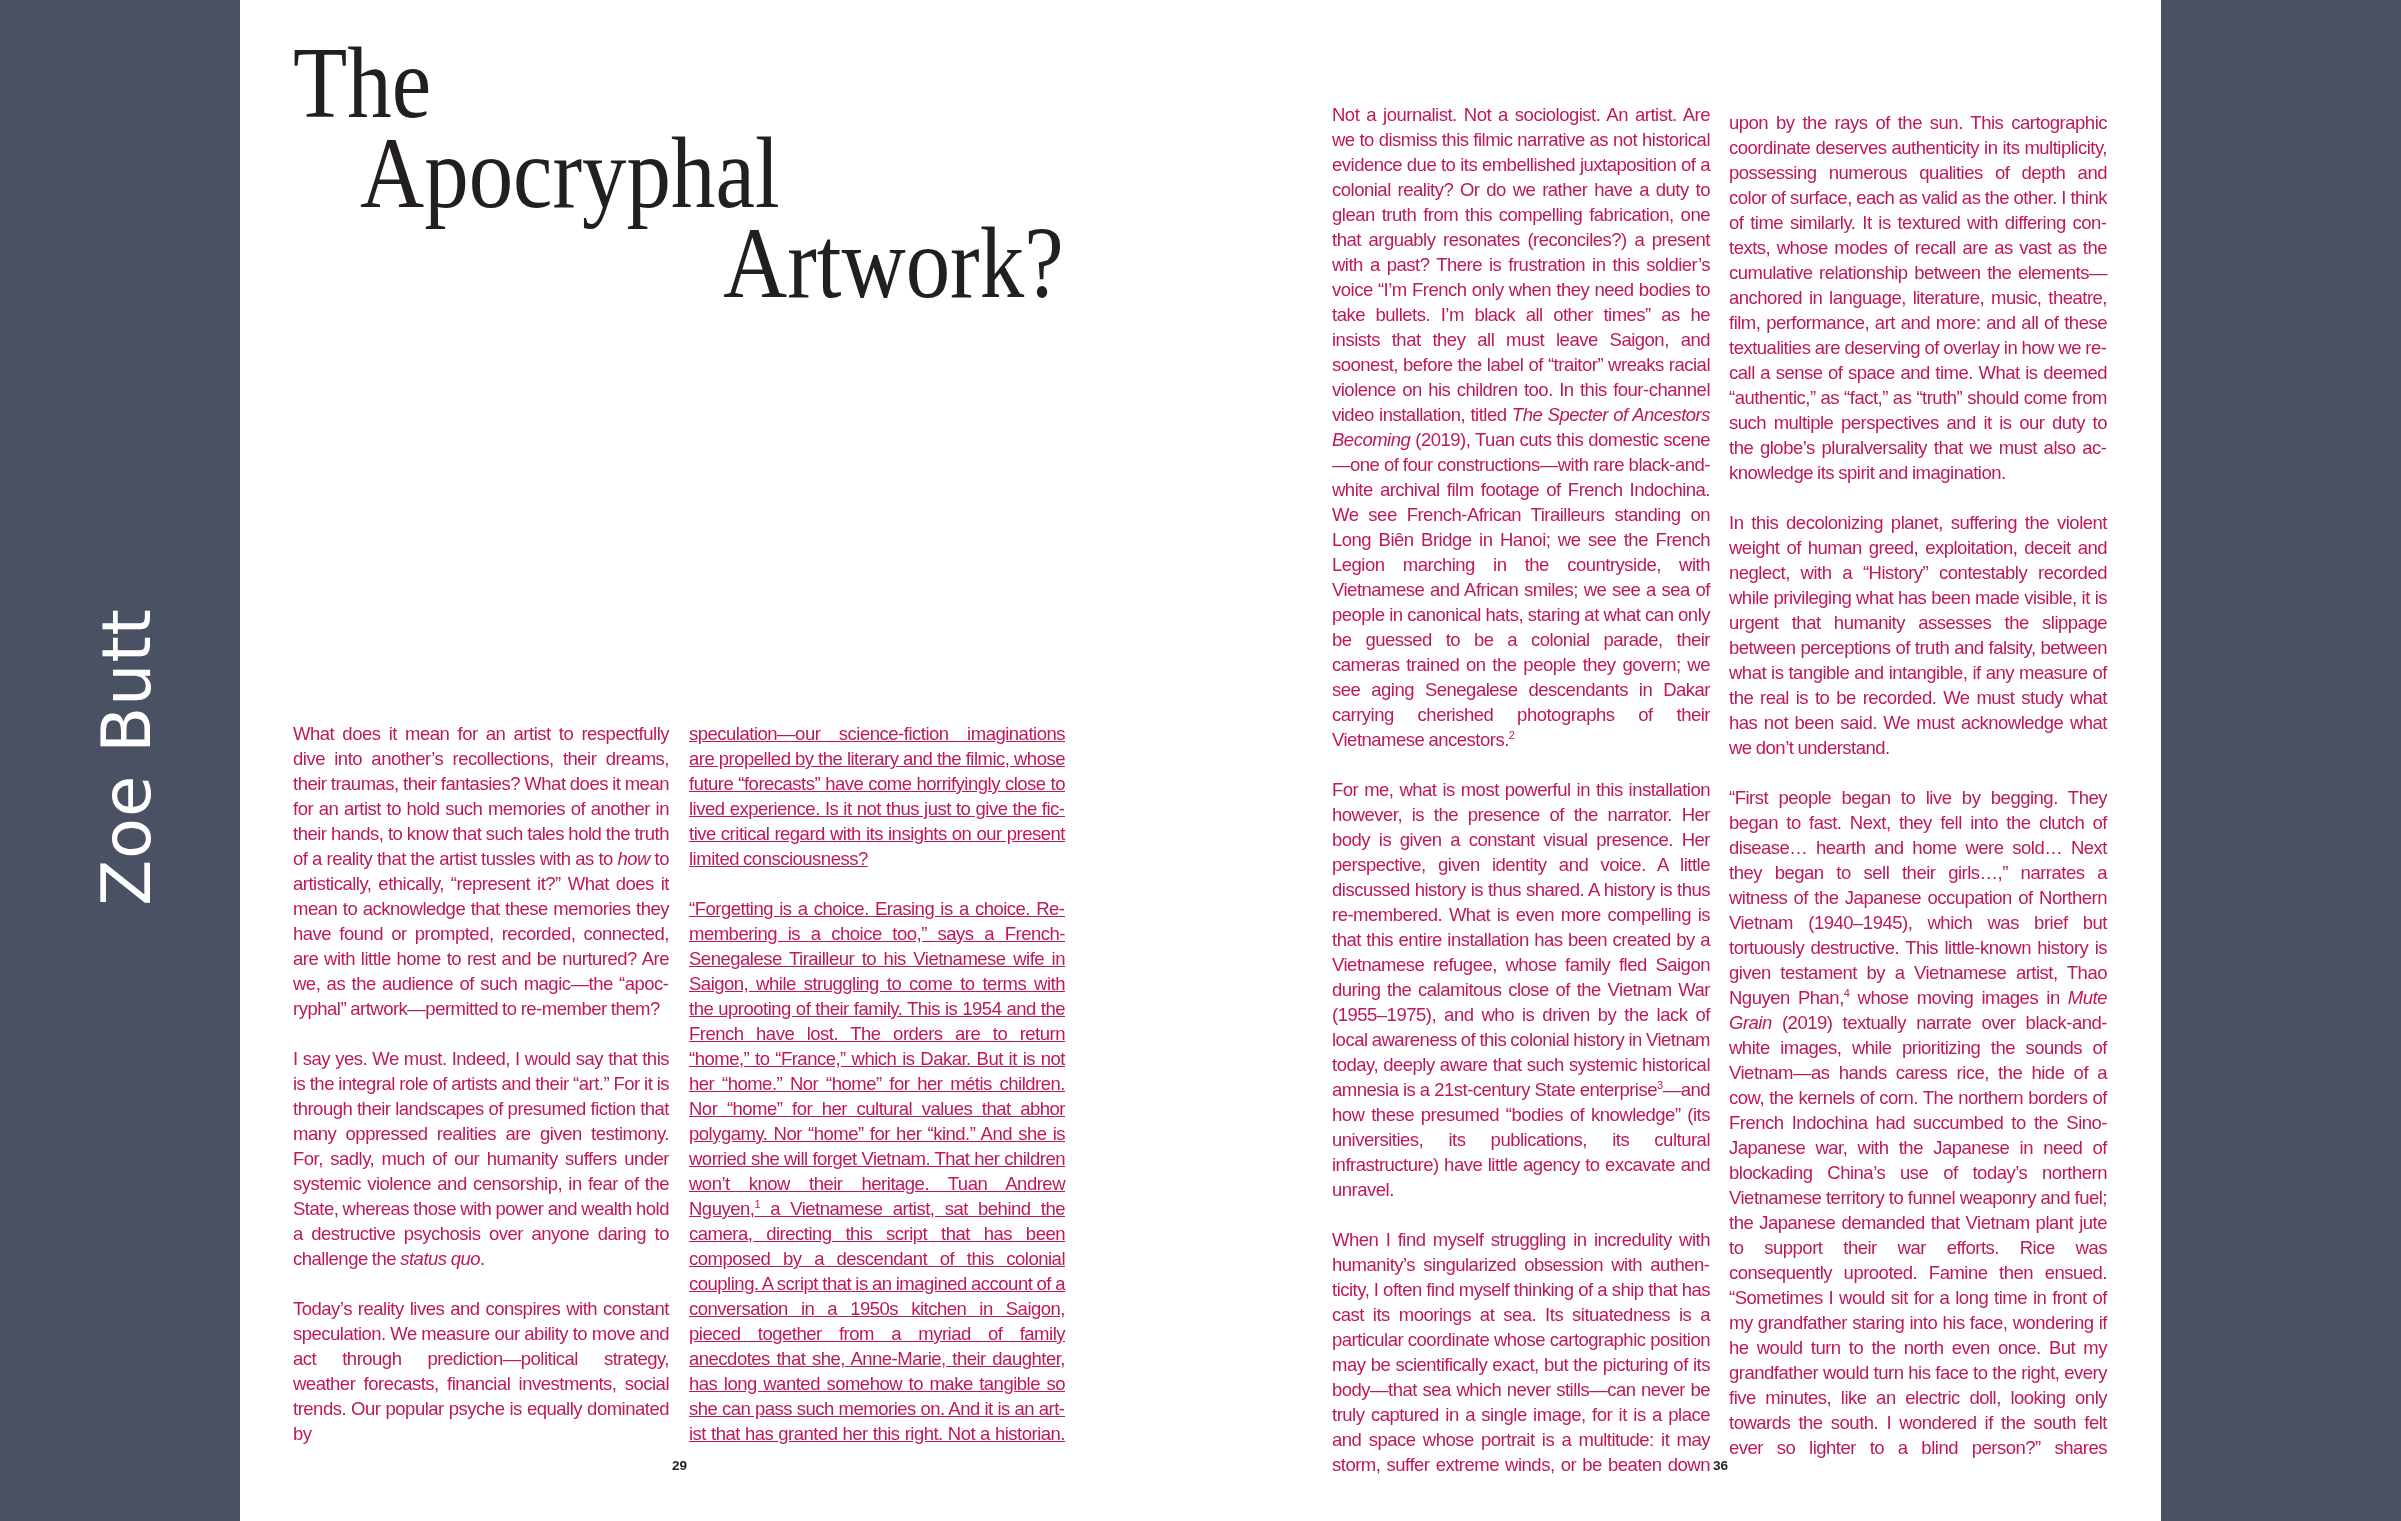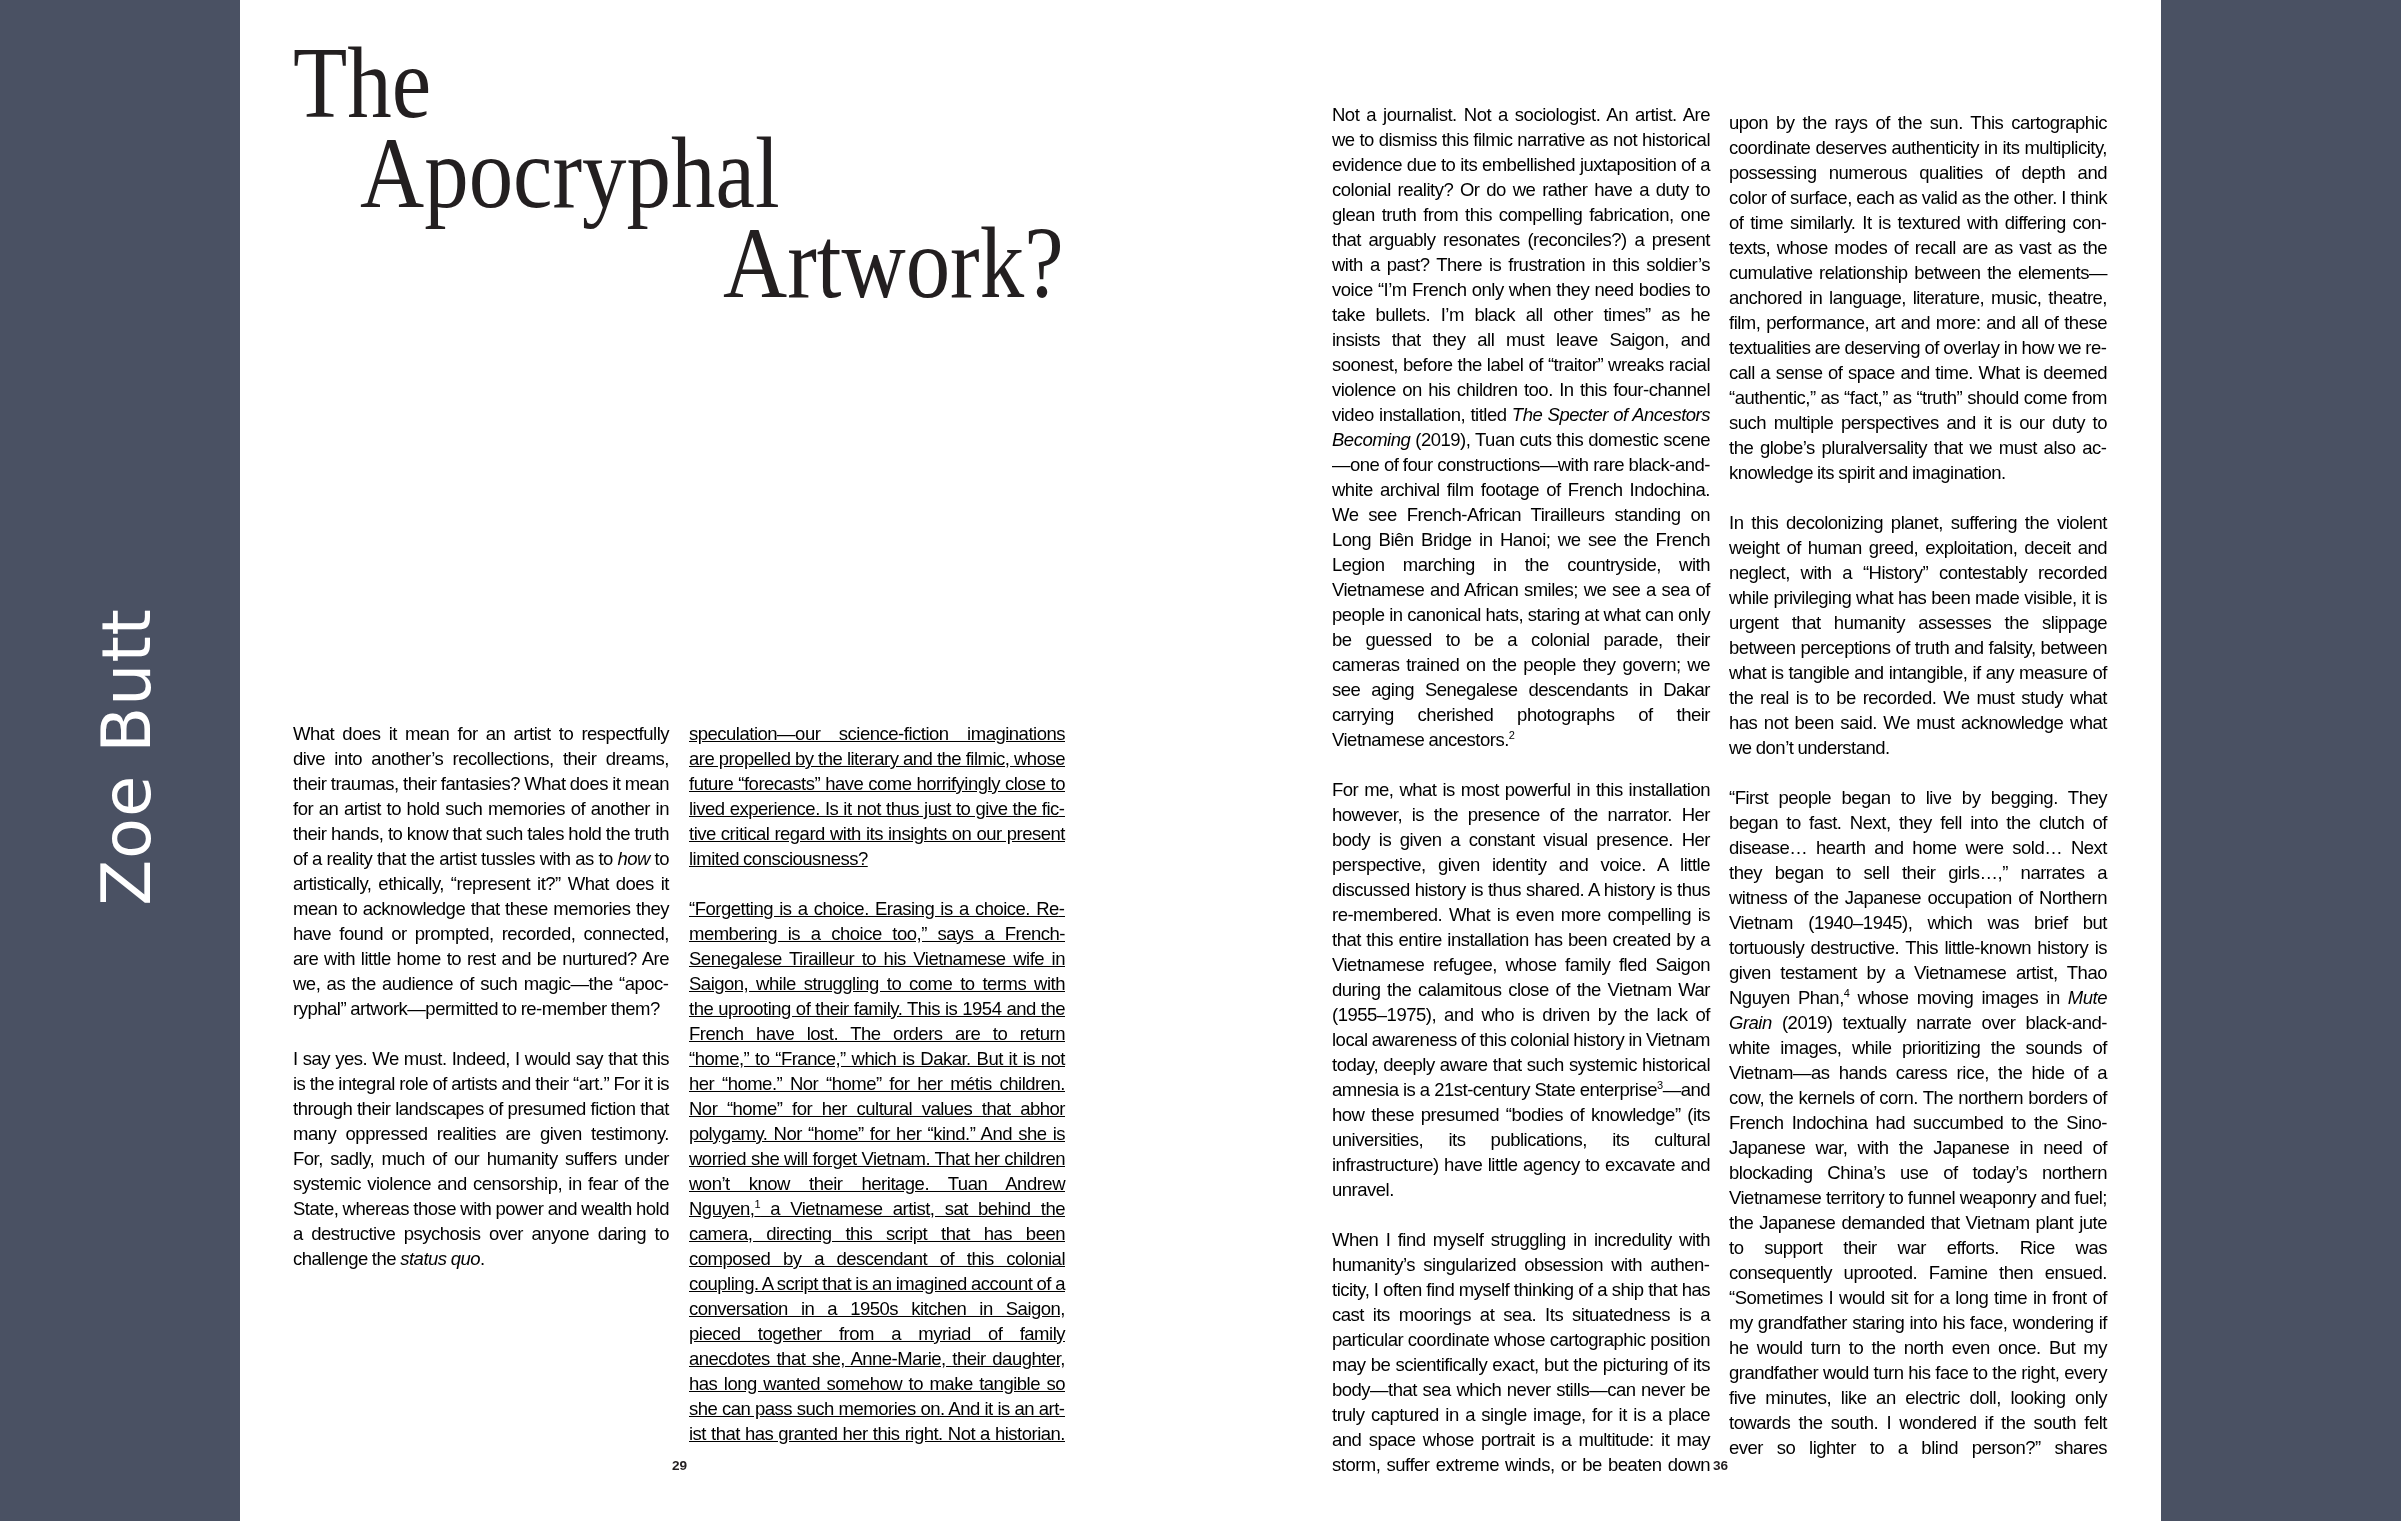--- a/index.html
+++ b/index.html
@@ -51,21 +51,21 @@
   #title-2 { left: 360px; top: 123px; }
   #title-3 { left: 723px; top: 213px; }
 
   .column {
     position: absolute;
     font-family: "Liberation Sans Narrow", "Liberation Sans", sans-serif;
     font-size: 18.5px;
     line-height: 25px;
     text-align: justify;
     hyphens: manual;
-    color: #000000;
+    color: #be185d;
   }
   .column p {
     margin: 0 0 25px 0;
     letter-spacing: -0.5px;
     word-spacing: -0.5px;
   }
   .column p:last-child { margin-bottom: 0; }
   .column p.last-justify { text-align-last: justify; }
 
   #lp-col1 { left: 293px; top: 721px; width: 376px; }
@@ -95,20 +95,21 @@
 
 <div class="author">Zoe Butt</div>
 
 <div id="title-1" class="title-line">The</div>
 <div id="title-2" class="title-line">Apocryphal</div>
 <div id="title-3" class="title-line">Artwork?</div>
 
 <div id="lp-col1" class="column">
   <p><span>What does it mean for an artist to respectfully dive into another’s recollections, their dreams, their traumas, their fantasies? What does it mean for an artist to hold such memories of another in their hands, to know that such tales hold the truth of a reality that the artist tussles with as to </span><span class="it">how</span><span> to artistically, ethically, “represent it?” What does it mean to acknowledge that these memories they have found or prompted, recorded, connected, are with little home to rest and be nurtured? Are we, as the audience of such magic—the “apoc­ryphal” artwork—permitted to re-member them?</span></p>
   <p><span>I say yes. We must. Indeed, I would say that this is the integral role of artists and their “art.” For it is through their landscapes of presumed fiction that many oppressed realities are given testimo­ny. For, sadly, much of our humanity suffers under systemic violence and censorship, in fear of the State, whereas those with power and wealth hold a destructive psychosis over anyone daring to challenge the </span><span class="it">status quo</span><span>.</span></p>
+  <p class="last-justify">Today’s reality lives and conspires with constant speculation. We measure our ability to move and act through prediction—political strategy, weather forecasts, financial investments, social trends. Our popular psyche is equally dominated by</p>
 </div>
 
 <div id="lp-col2" class="column">
   <p>speculation—our science-fiction imaginations are propelled by the literary and the filmic, whose fu­ture “forecasts” have come horrifyingly close to lived experience. Is it not thus just to give the fic­tive critical regard with its insights on our present limited consciousness?</p>
   <p class="last-justify"><span>“Forgetting is a choice. Erasing is a choice. Re­membering is a choice too,” says a French-Sene­galese Tirailleur to his Vietnamese wife in Saigon, while struggling to come to terms with the uproot­ing of their family. This is 1954 and the French have lost. The orders are to return “home,” to “France,” which is Dakar. But it is not her “home.” Nor “home” for her métis children. Nor “home” for her cultural values that abhor polygamy. Nor “home” for her “kind.” And she is worried she will forget Vietnam. That her children won’t know their heritage. Tuan Andrew Nguyen,</span><sup class="fn">1</sup><span> a Vietnamese art­ist, sat behind the camera, directing this script that has been composed by a descendant of this colonial coupling. A script that is an imagined account of a conversation in a 1950s kitchen in Saigon, pieced together from a myriad of family anecdotes that she, Anne-Marie, their daughter, has long wanted somehow to make tangible so she can pass such memories on. And it is an art­ist that has granted her this right. Not a historian.</span></p>
 </div>
 
 <div id="rp-col1" class="column">
   <p><span>Not a journalist. Not a sociologist. An artist. Are we to dismiss this filmic narrative as not historical evidence due to its embellished juxtaposition of a colonial reality? Or do we rather have a duty to glean truth from this compelling fabrication, one that arguably resonates (reconciles?) a present with a past? There is frustration in this soldier’s voice “I’m French only when they need bodies to take bullets. I’m black all other times” as he insists that they all must leave Saigon, and soonest, be­fore the label of “traitor” wreaks racial violence on his children too. In this four-channel video instal­lation, titled </span><span class="it">The Specter of Ancestors Becoming</span><span> (2019), Tuan cuts this domestic scene—one of four constructions—with rare black-and-white archival film footage of French Indochina. We see French-African Tirailleurs standing on Long Biên Bridge in Hanoi; we see the French Legion marching in the countryside, with Vietnamese and African smiles; we see a sea of people in canonical hats, star­ing at what can only be guessed to be a colonial parade, their cameras trained on the people they govern; we see aging Senegalese descendants in Dakar carrying cherished photographs of their Vietnamese ancestors.</span><sup class="fn">2</sup></p>
   <p><span>For me, what is most powerful in this installation however, is the presence of the narrator. Her body is given a constant visual presence. Her perspec­tive, given identity and voice. A little discussed his­tory is thus shared. A history is thus re-membered. What is even more compelling is that this entire installation has been created by a Vietnamese refugee, whose family fled Saigon during the ca­lamitous close of the Vietnam War (1955–1975), and who is driven by the lack of local awareness of this colonial history in Vietnam today, deeply aware that such systemic historical amnesia is a 21st-century State enterprise</span><sup class="fn">3</sup><span>—and how these presumed “bodies of knowledge” (its universities, its publications, its cultural infrastructure) have little agency to excavate and unravel.</span></p>

